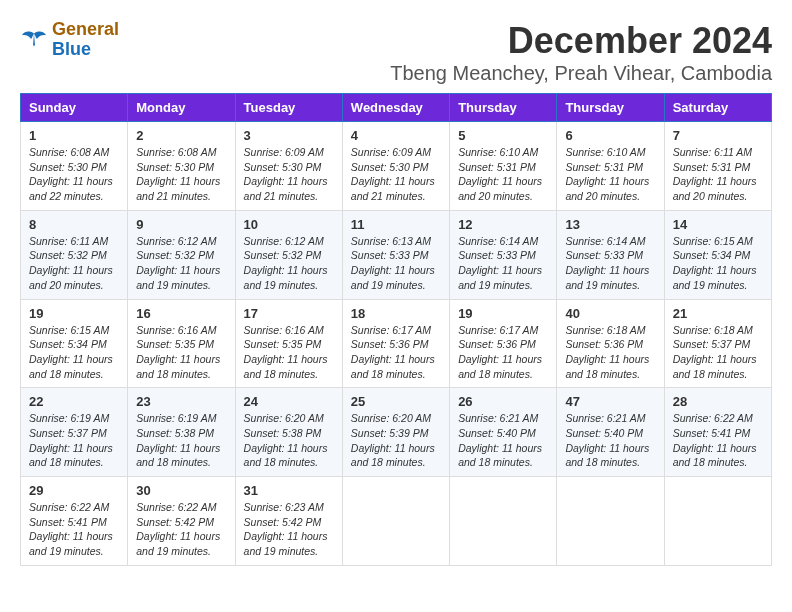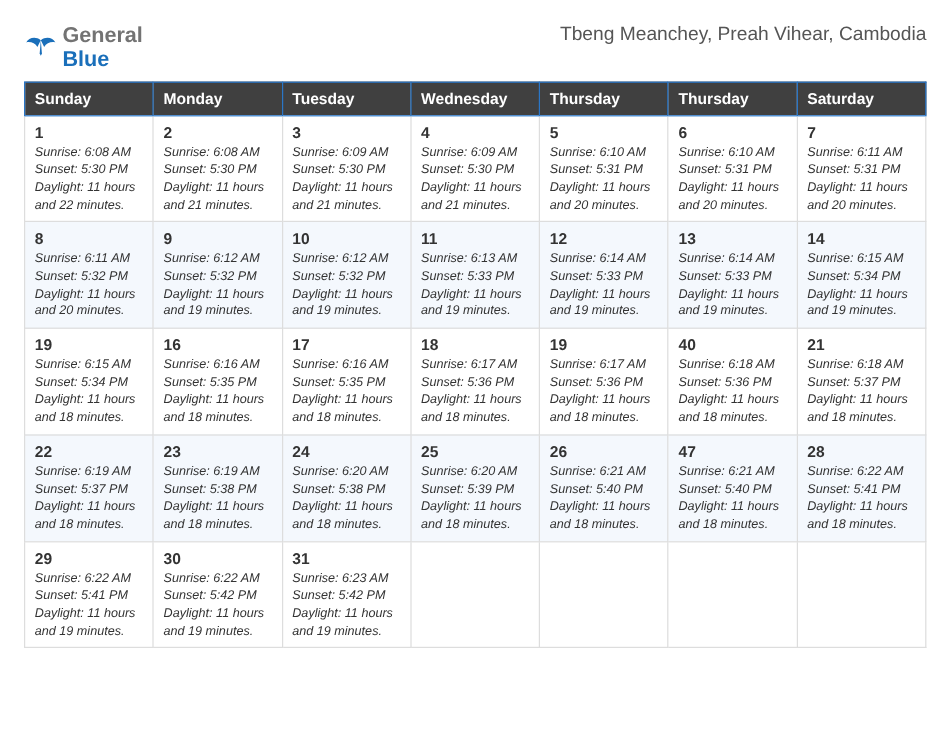--- a/index.html
+++ b/index.html
@@ -20,44 +20,44 @@
       display: flex;
       align-items: center;
       gap: 4px;
     }
     .logo-text {
       font-size: 18px;
       font-weight: bold;
       color: #333;
       line-height: 1.1;
     }
-    .logo-text span { color: #737373; }
+    .logo-text span { color: #a16207; }
     .logo-bird {
       width: 28px;
       height: 28px;
     }
     .title-block {
       text-align: right;
     }
     .month-title {
       font-size: 36px;
       font-weight: bold;
       color: #333;
     }
     .subtitle {
-      font-size: 16px;
+      font-size: 20px;
       color: #555;
     }
     .calendar {
       width: 100%;
       border-collapse: collapse;
       font-size: 11px;
     }
     .calendar th {
-      background: #404040;
+      background: #6d28d9;
       color: #fff;
       text-align: left;
       padding: 6px 8px;
       font-size: 13px;
       font-weight: bold;
       border: 1px solid #2a76c6;
     }
     .calendar td {
       vertical-align: top;
       padding: 6px 8px;
@@ -90,20 +90,21 @@
       <path d="M15 8 C10 4, 4 6, 2 10 C6 9, 10 11, 12 14 C13 12, 14 10, 15 8Z" fill="#1a6fba"></path>
       <path d="M15 8 C20 4, 26 6, 28 10 C24 9, 20 11, 18 14 C17 12, 16 10, 15 8Z" fill="#1a6fba"></path>
       <path d="M15 8 L14 20 L15 22 L16 20 Z" fill="#1a6fba"></path>
     </svg>
     <div>
       <div class="logo-text"><span>General</span></div>
       <div class="logo-text"><span style="color:#1a6fba">Blue</span></div>
     </div>
   </div>
   <div class="title-block">
+    <div class="month-title">December 2024</div>
     <div class="subtitle">Tbeng Meanchey, Preah Vihear, Cambodia</div>
   </div>
 </div>
 
 <table class="calendar">
   <thead>
     <tr id="header-row">
         <th>Sunday</th>
         <th>Monday</th>
         <th>Tuesday</th>

